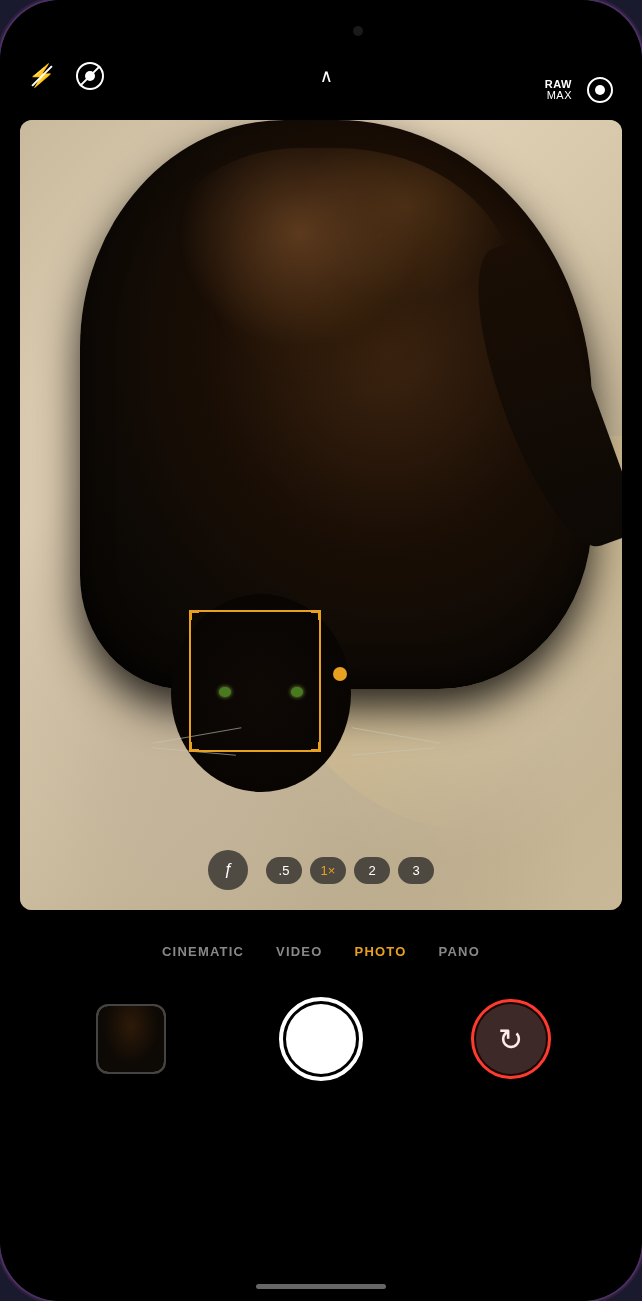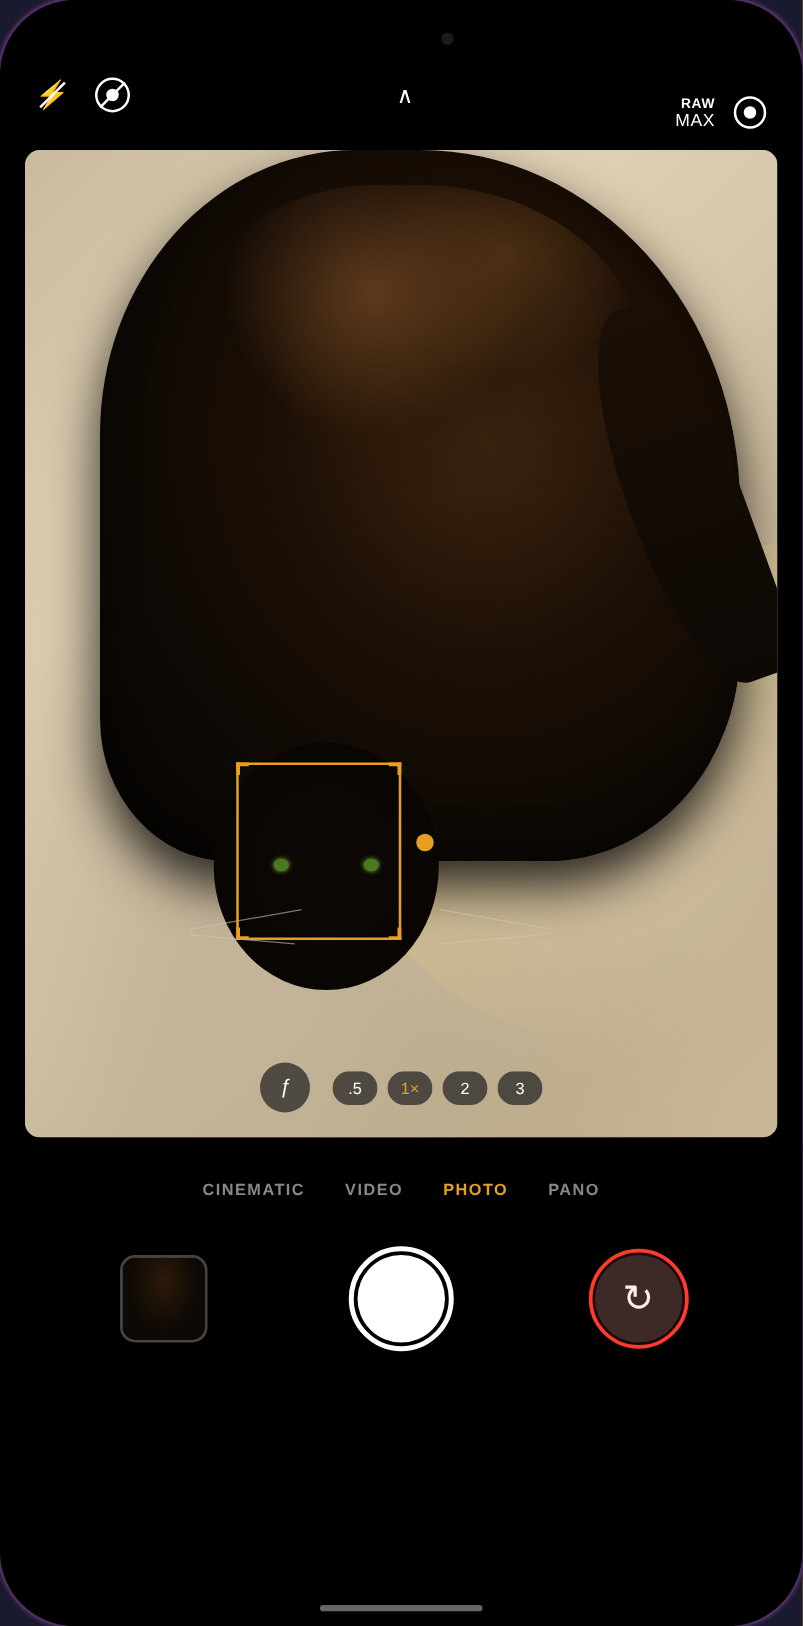--- a/index.html
+++ b/index.html
@@ -117,21 +117,21 @@
       line-height: 1;
     }
 
     .raw-text {
       font-size: 11px;
       font-weight: 700;
       letter-spacing: 0.5px;
     }
 
     .max-text {
-      font-size: 14px;
+      font-size: 11px;
       font-weight: 500;
       letter-spacing: 0.5px;
     }
 
     .live-circle {
       width: 28px;
       height: 28px;
       border: 2px solid #fff;
       border-radius: 50%;
       display: flex;

